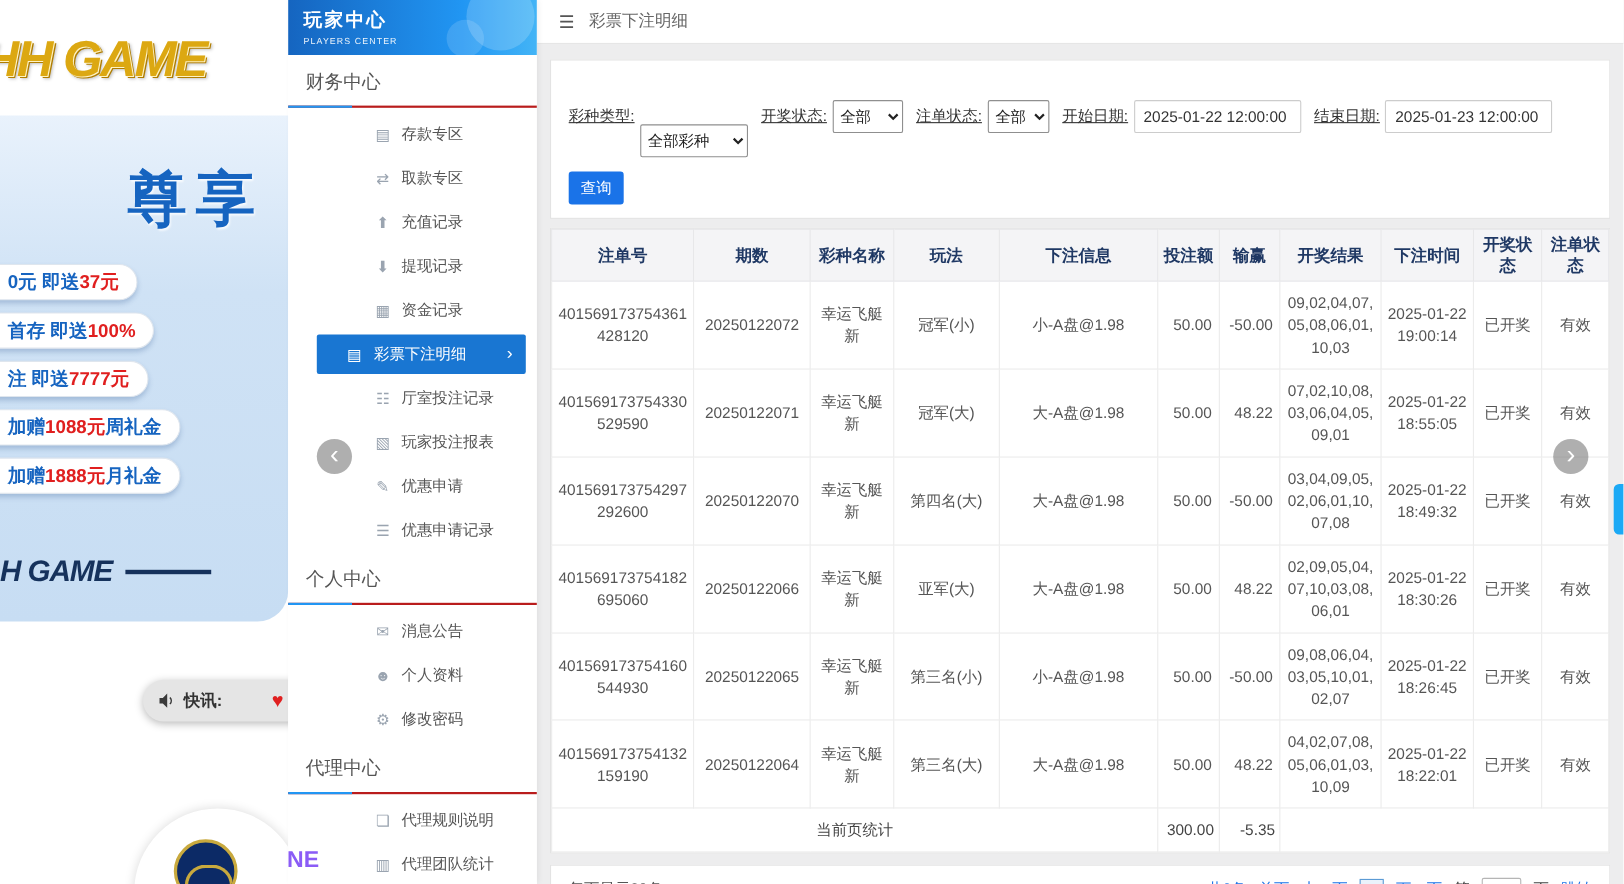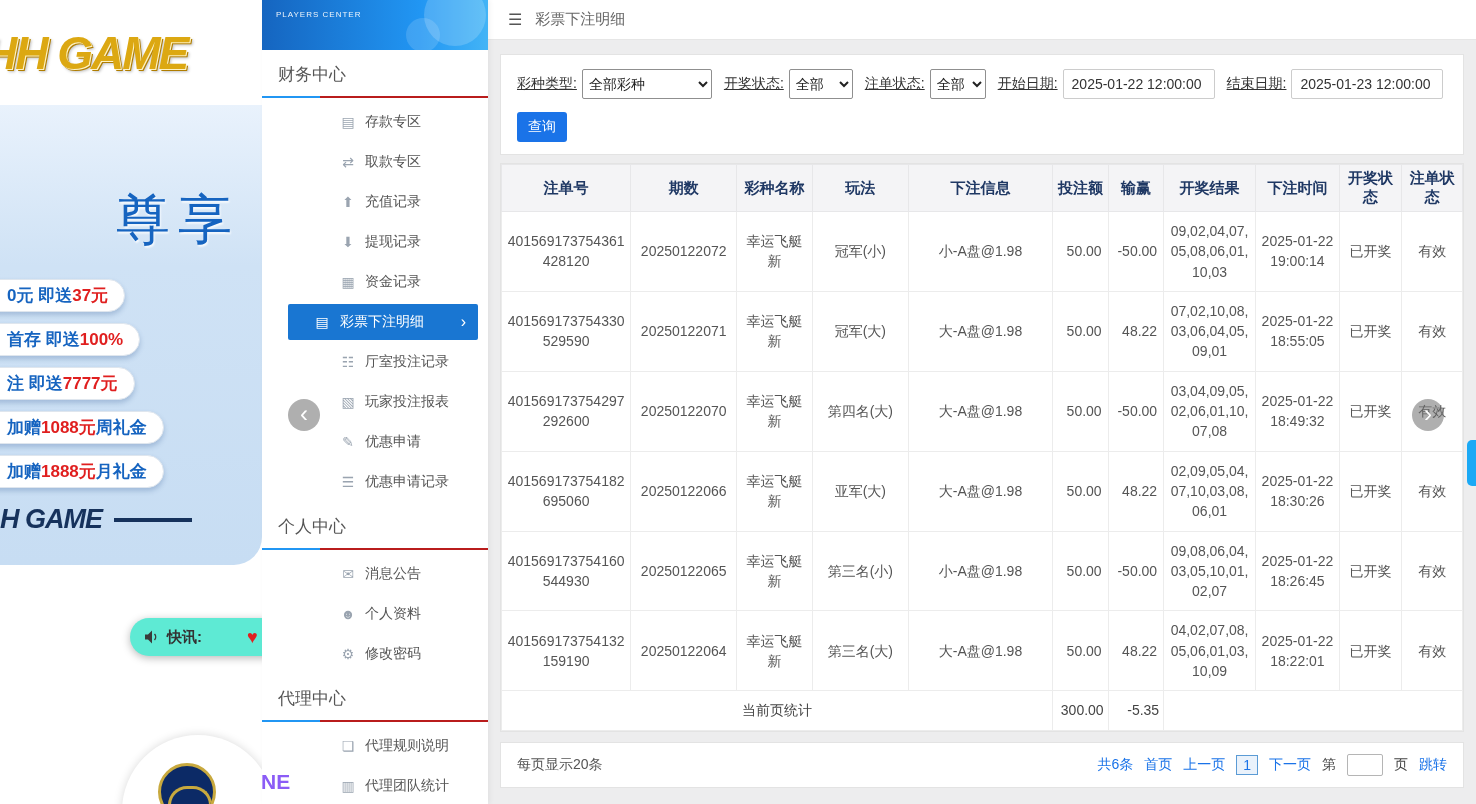--- a/index.html
+++ b/index.html
@@ -8,31 +8,31 @@
   body { font-family:"Liberation Sans","DejaVu Sans",sans-serif; background:#ffffff; position:relative; }
 
   
   .left-panel { position:absolute; left:0; top:0; width:262px; height:804px; background:#fff; overflow:hidden; }
   .logo { height:105px; display:flex; align-items:center; white-space:nowrap; margin-left:-16px;
           font-style:italic; font-weight:900; font-size:46px; letter-spacing:-2px; color:#dca812;
           text-shadow:1px 1px 0 #fff3c4, 2px 2px 0 #b07d00, 3px 3px 3px rgba(0,0,0,.25); }
   .promo { position:absolute; top:105px; left:0; width:262px; height:460px;
            background:linear-gradient(180deg,#e9f2fc 0%,#cfe2f5 35%,#c7ddf3 100%);
            border-bottom-right-radius:28px; }
-  .promo-headline { text-align:right; padding:40px 22px 0 0; font-size:54px; font-weight:normal;
-                    color:#1664c0; letter-spacing:8px; text-shadow:1px 2px 2px rgba(255,255,255,.8);margin-top:39px; }
+  .promo-headline { text-align:right; padding:40px 22px 0 0; font-size:54px; font-weight:bold;
+                    color:#1664c0; letter-spacing:8px; text-shadow:1px 2px 2px rgba(255,255,255,.8); }
   .pills { margin-top:22px; display:flex; flex-direction:column; gap:11px; align-items:flex-start; }
   .pill { margin-left:-38px; background:#fff; border:1px solid #dfe6ee; border-radius:18px; height:33px;
           line-height:31px; padding:0 16px 0 44px; font-size:17px; font-weight:bold; color:#1664c0;
           box-shadow:0 3px 5px rgba(40,80,140,.25); white-space:nowrap; }
   .pill .hl { color:#e01f1f; }
   .brand-line { position:absolute; left:0; bottom:30px; display:flex; align-items:center;
                 color:#16325c; font-weight:900; font-style:italic; font-size:27px; letter-spacing:-1px; }
   .brand-line .dash { width:78px; height:4px; background:#16325c; margin-left:12px; }
-  .ticker { position:absolute; top:618px; left:130px; width:140px; height:38px; background:#5eead4;
+  .ticker { position:absolute; top:618px; left:130px; width:140px; height:38px; background:#e5e5e5;
             border-radius:19px 0 0 19px; box-shadow:0 2px 8px rgba(0,0,0,.28); display:flex;
             align-items:center; padding-left:14px; gap:7px; font-size:15px; font-weight:bold; color:#333; }
   .ticker .heart { color:#e02020; font-size:18px; margin-left:38px; font-weight:normal; }
   .bottom-card { position:absolute; top:735px; left:122px; width:152px; height:152px; background:#fff;
                  border-radius:50%; box-shadow:0 0 10px rgba(0,0,0,.15); }
   .team-logo { position:absolute; left:36px; top:28px; width:58px; height:58px; border-radius:50%;
                background:#0c2a66; border:3px solid #c8a93e; overflow:hidden; }
   .team-logo::after { content:""; position:absolute; left:7px; top:20px; width:38px; height:16px;
                       border:3px solid #c8a93e; border-bottom:none; border-radius:19px 19px 0 0; }
   .team-text { position:absolute; left:261px; top:770px; font-size:21px; font-weight:900; color:#8b5cf6; z-index:30; }
@@ -65,21 +65,21 @@
             border-bottom:1px solid #e6e6e6; }
   .hamburger { font-size:16px; color:#555; cursor:pointer; }
   .page-title { font-size:15px; color:#666; }
 
   .filter-card { margin:14px 12px 0 12px; background:#fff; border:1px solid #e3e3e3; padding:14px 10px 12px 16px; }
   .filter-row { display:flex; align-items:center; font-size:14px; color:#333; white-space:nowrap; }
   .filter-row .lbl { margin:0 5px 0 12px;text-decoration:underline; }
   .filter-row .lbl:first-child { margin-left:0; }
   .filter-row select { height:30px; border:1px solid #8f8f8f; border-radius:2px; background:#fff;
                        font-size:14px; padding:0 2px; color:#222; font-family:inherit; }
-  .sel-lottery { width:130px; } .sel-draw { width:64px; } .sel-order { width:56px; }
+  .sel-lottery { width:98px;margin-top:44px; } .sel-draw { width:64px; } .sel-order { width:56px; }
   .filter-row input.date { height:30px; width:152px; border:1px solid #ccc; border-radius:2px;
                            padding:0 8px; font-size:14px; color:#333; font-family:inherit; }
   .search-btn { margin-top:13px; width:50px; height:30px; background:#1a73e8; color:#fff; border:none;
                 border-radius:3px; font-size:14px; cursor:pointer; font-family:inherit; }
 
   .table-card { margin:8px 12px 0 12px; background:#fff; border:1px solid #e3e3e3; }
   table { width:100%; border-collapse:collapse; table-layout:fixed; }
   th { background:#f4f4f6; color:#1f3864; font-size:15px; font-weight:bold; height:44px;
        border:1px solid #e7e7e9; padding:4px 2px; }
   td { border:1px solid #ececec; font-size:14px; color:#555; text-align:center; padding:9px 4px;
@@ -135,20 +135,21 @@
     <span class="heart">♥</span>
   </div>
   <div class="bottom-card">
     <div class="team-logo"></div>
   </div>
 </aside>
 <div class="team-text">NE</div>
 
 <nav class="sidebar">
   <div class="sidebar-header">
+    <div class="sb-title">玩家中心</div>
     <div class="sb-sub">PLAYERS  CENTER</div>
   </div>
   <div id="sidebar-sections">
       <div class="section-title">财务中心</div>
       <div class="sb-item">
         <span class="glyph">▤</span>
         <span>存款专区</span>
       </div>
       <div class="sb-item">
         <span class="glyph">⇄</span>

